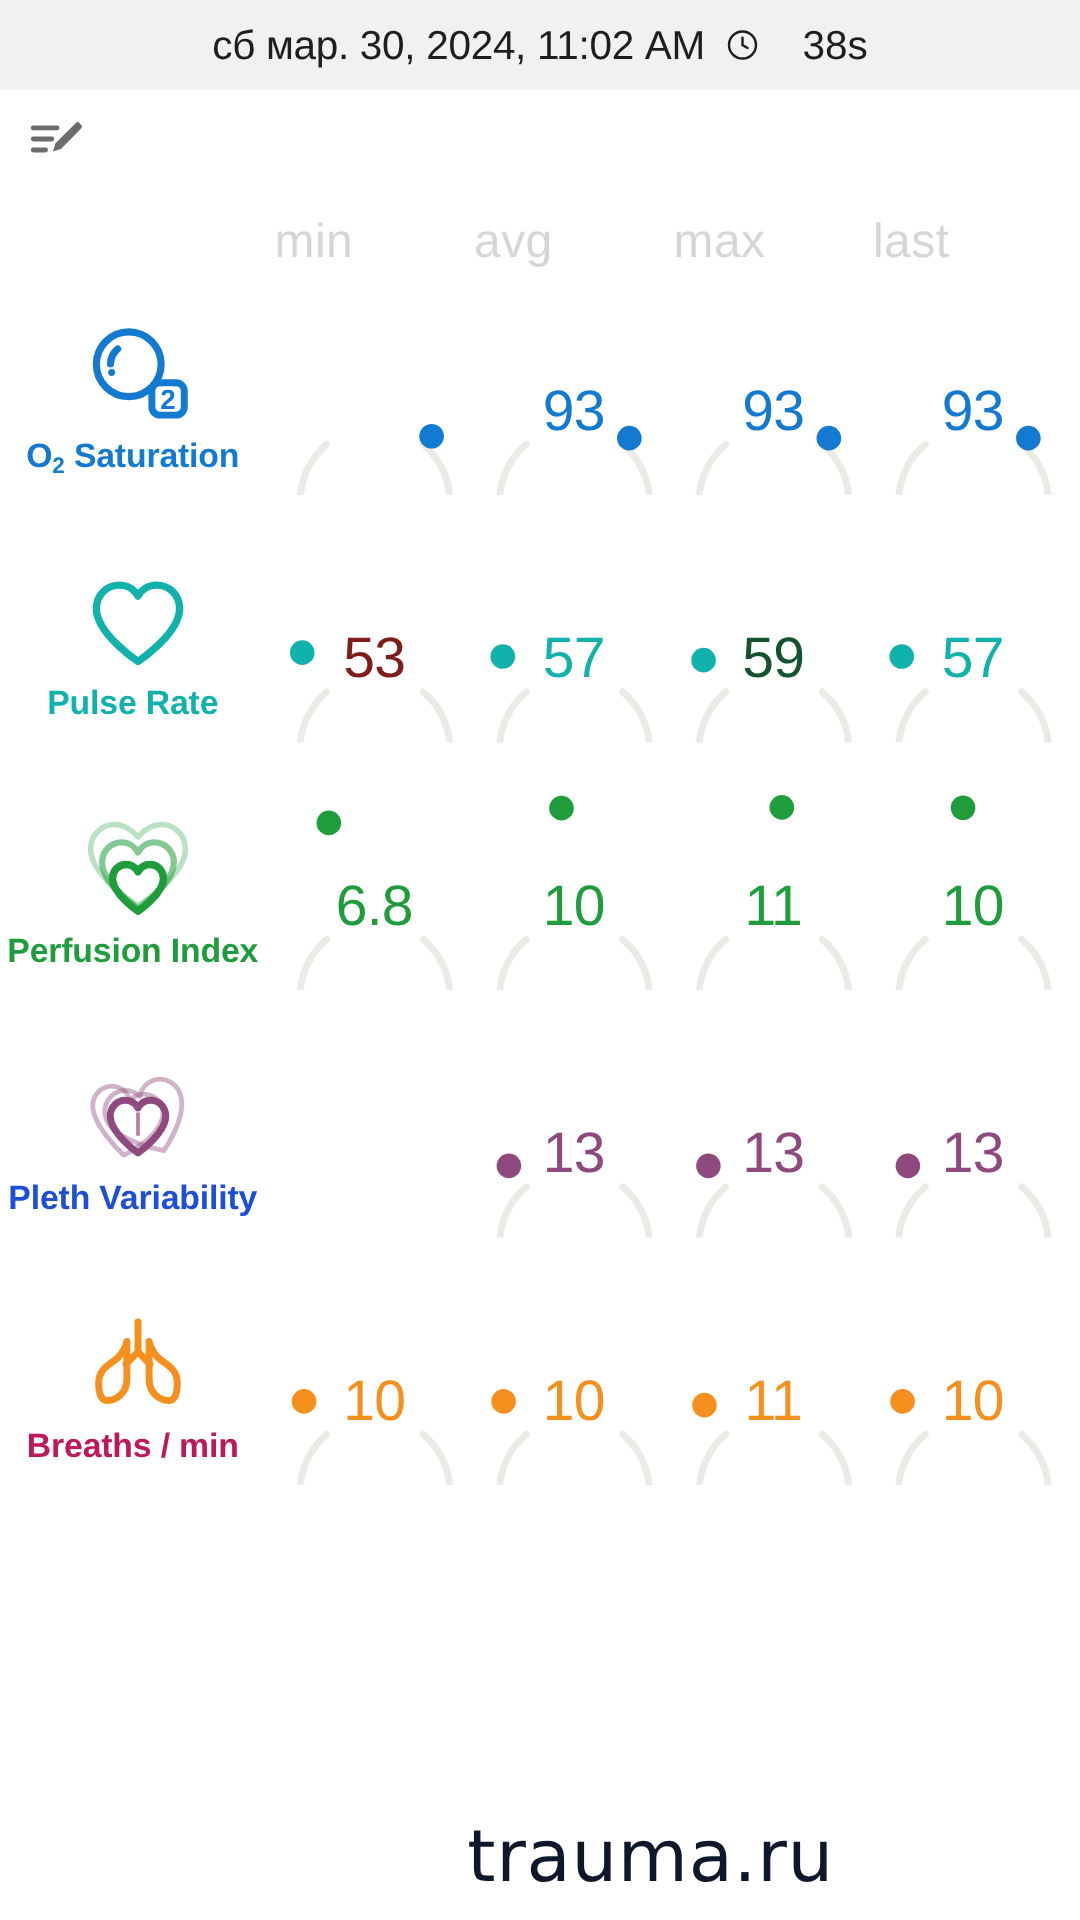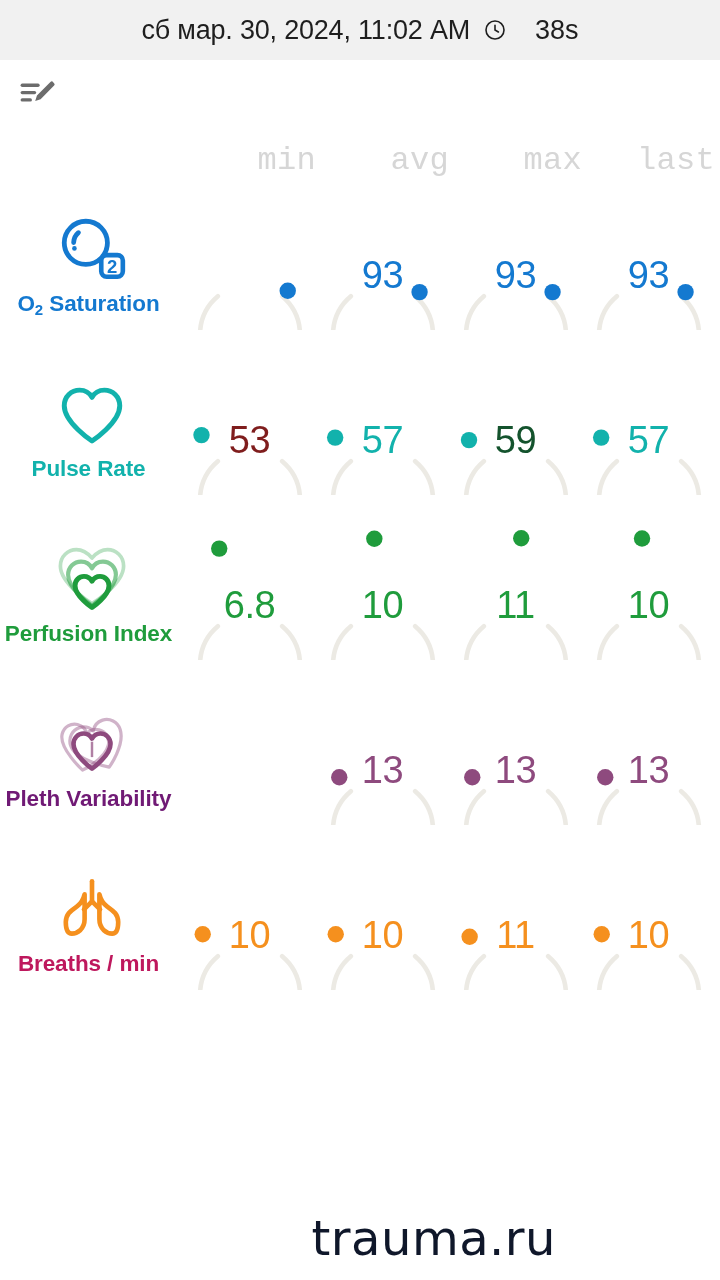--- a/index.html
+++ b/index.html
@@ -26,22 +26,22 @@
 
   
   .editbar { position:absolute; left:0; top:60px; width:720px; height:68px; }
   .edit-note-icon {
     position:absolute; left:17px; top:13px; width:42px; height:42px; color:#6c6c6c;
   }
 
   
   .col-headers { position:absolute; left:0; top:142px; width:720px; height:50px; }
   .col-header {
-    position:absolute; top:0; width:133px; text-align:right;
-    font-size:32px; color:#d6d6d6; letter-spacing:0.3px;font-family:Liberation Mono, monospace;
+    position:absolute; top:0; width:133px; text-align:left;
+    font-size:32px; color:#d6d6d6; letter-spacing:0.3px;
   }
 
   
   .rows { position:absolute; left:0; top:192px; width:720px; }
   .row { position:relative; width:720px; height:165px; }
 
   .row-label-block {
     position:absolute; left:0; top:0; width:183px; height:165px;
   }
   .row-icon {
@@ -238,21 +238,21 @@
       <div class="row">
         <div class="row-label-block">
           <div class="row-icon">
             <svg viewBox="0 0 48 48" fill="none" stroke-linejoin="round">
               <path d="M30.5 40.5C30.5 40.5 11 30 11 19.5c0-5.3 4.2-9.3 9-9.3 3.5 0 6.4 2 7.9 4.7 1.5-2.7 4.4-4.7 7.9-4.7 4.8 0 9 4 9 9.3C44.8 30 30.5 40.5 30.5 40.5z" stroke="#8e4a7e" stroke-width="2.1" opacity="0.42" transform="rotate(-18 28 25)"></path>
               <path d="M21.5 40.5C21.5 40.5 3 30.5 3 21c0-4.8 3.8-8.4 8.2-8.4 3.1 0 5.8 1.8 7.2 4.3 1.4-2.5 4-4.3 7.2-4.3 4.4 0 8.2 3.6 8.2 8.4C33.8 30.5 21.5 40.5 21.5 40.5z" stroke="#8e4a7e" stroke-width="2.1" opacity="0.42" transform="rotate(14 18 26)"></path>
               <path d="M24 40C24 40 12 31.5 12 24c0-3.9 3-6.8 6.5-6.8 2.4 0 4.4 1.4 5.5 3.3 1.1-1.9 3.1-3.3 5.5-3.3 3.5 0 6.5 2.9 6.5 6.8C36 31.5 24 40 24 40z" stroke="#8e4a7e" stroke-width="3"></path>
               <path d="M24 22.5v10" stroke="#8e4a7e" stroke-width="1.6" opacity="0.7"></path>
             </svg>
           </div>
-          <div class="row-name" style="color: #701a75; text-align: center;">Pleth Variability</div>
+          <div class="row-name" style="color: #1d4ed8; text-align: center;">Pleth Variability</div>
         </div>
         <div class="gauges">
           <div class="gauge" style="left: 133px;">
             <svg width="116" height="130" viewBox="0 0 116 130">
               <path d="M 90.14 96.30 A 50 50 0 1 1 25.86 96.30" fill="none" stroke="#eceae4" stroke-width="4.6" stroke-linecap="round"></path>
               <circle cx="14.27" cy="82.24" r="8.2" fill="#8e4a7e"></circle>
             </svg>
             <div class="gauge-value" style="color: rgb(142, 74, 126);">13</div>
           </div>
           <div class="gauge" style="left: 266px;">

